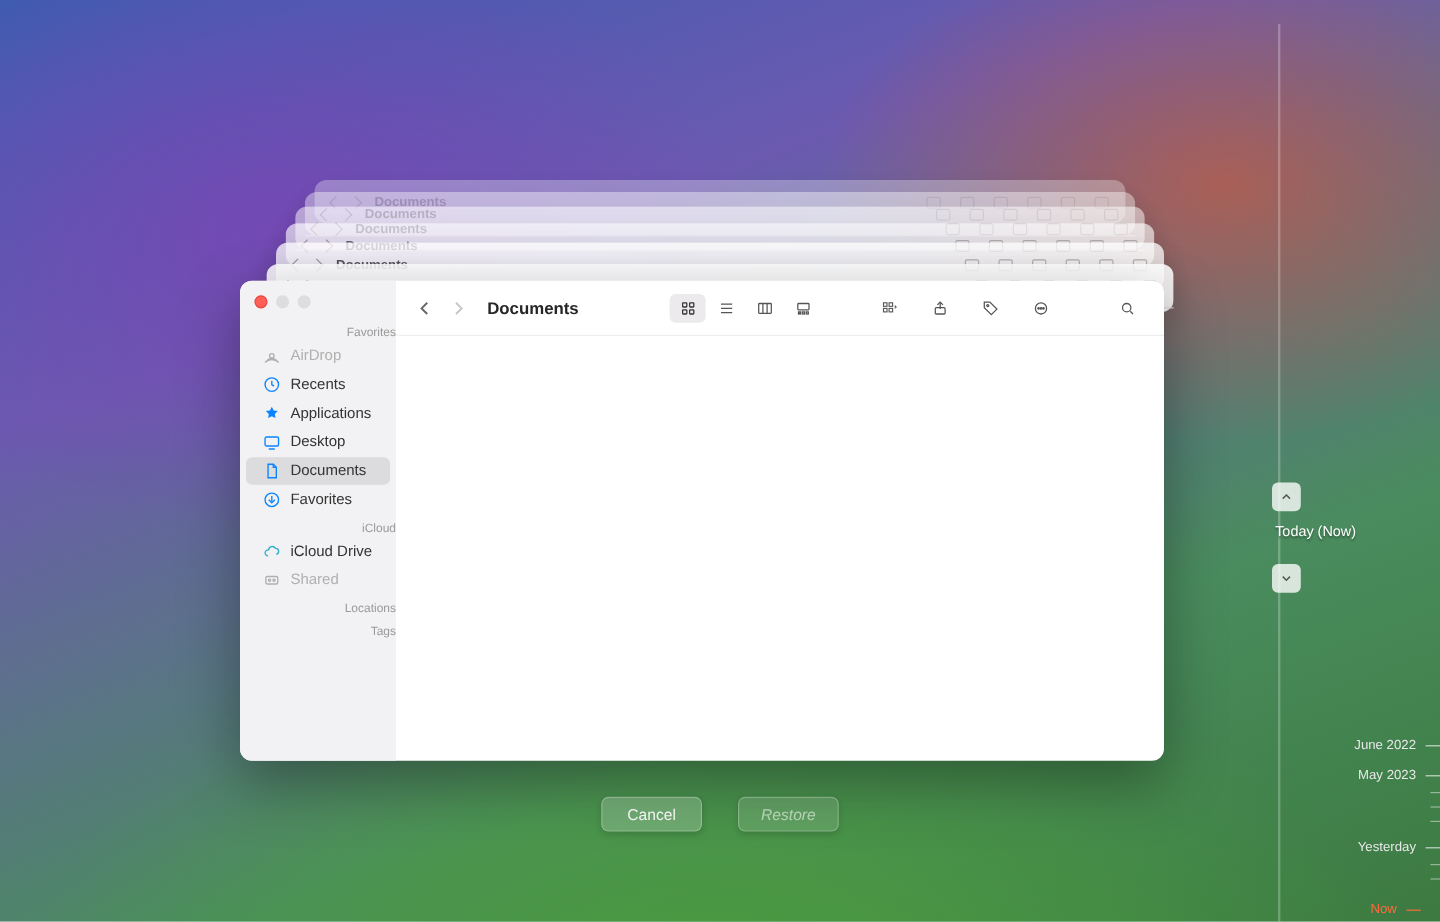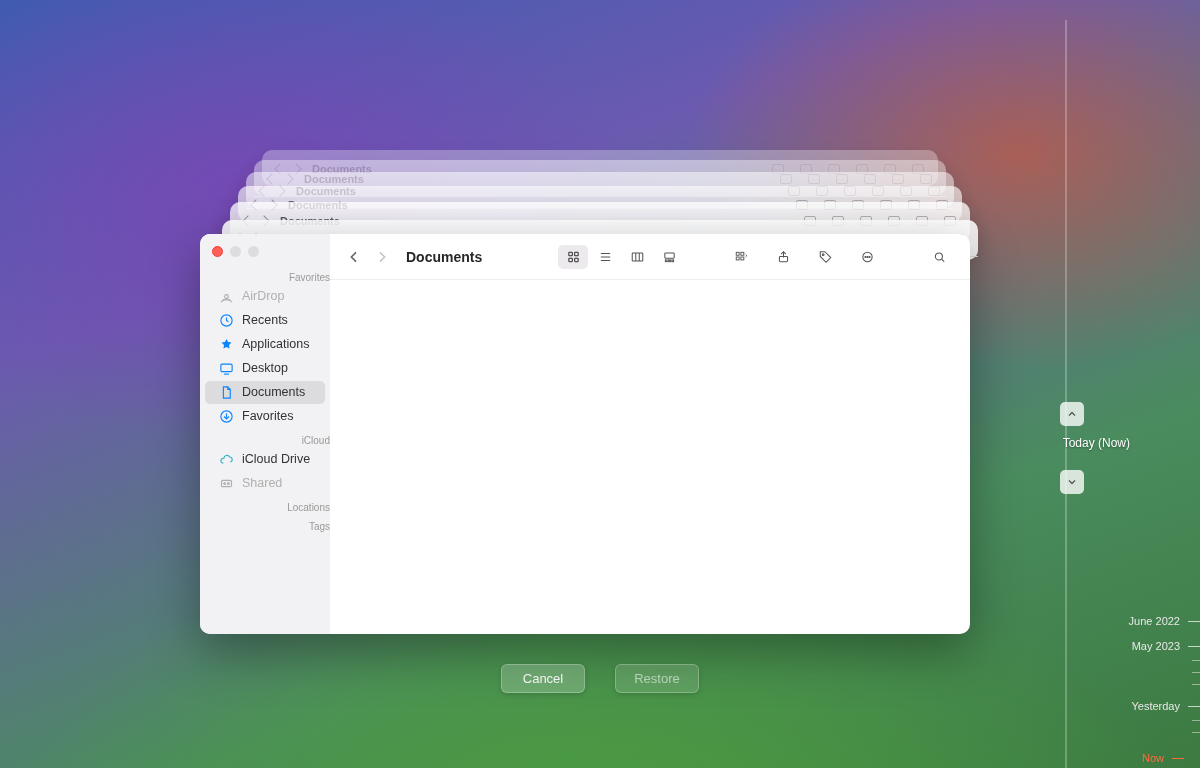--- a/index.html
+++ b/index.html
@@ -72,21 +72,21 @@
   .folder .fi .tab { position:absolute; left:4px; top:0; width:20px; height:8px; background:#8fd1f2; border-radius:3px 3px 0 0; }
   .folder .fi .body { position:absolute; left:0; top:6px; right:0; bottom:0; background:linear-gradient(#a7dbf6,#82c9ed); border-radius:4px; }
   .folder .fi .lid { position:absolute; left:0; right:0; top:6px; height:3px; background:rgba(0,0,0,0.06); border-radius:4px 4px 0 0; }
   .folder .lbl { font-size:11.5px; color:#3a3a3a; text-align:center; }
 
   
   .bottom { position:absolute; left:50%; transform:translateX(-50%); top:664px; display:flex; gap:30px; }
   .btn { min-width:84px; padding:6px 18px; border-radius:6px; font-size:13px; text-align:center;
          background:rgba(255,255,255,0.20); color:#f3f3f3; border:0.5px solid rgba(255,255,255,0.25);
          backdrop-filter: blur(3px); box-shadow: 0 2px 5px rgba(0,0,0,0.15); }
-  .btn.dim { color:rgba(255,255,255,0.55); background:rgba(255,255,255,0.12); }
+  .btn.dim { color:rgba(255,255,255,0.55); background:rgba(255,255,255,0.12);font-style:italic; }
 
   
   .timeline { position:absolute; right:0; top:0; bottom:0; width:140px; pointer-events:auto; }
   .rail { position:absolute; right:133px; top:20px; bottom:0; width:2px; background:rgba(255,255,255,0.25); }
   .navarrow { position:absolute; right:116px; width:24px; height:24px; background:rgba(255,255,255,0.78); border-radius:5px; display:flex; align-items:center; justify-content:center; color:#555; }
   .navarrow.up { top:402px; }
   .navarrow.dn { top:470px; }
   .navarrow svg { width:12px; height:12px; }
   .nowlabel { position:absolute; right:70px; top:436px; font-size:12px; color:#fff; text-shadow:0 1px 2px rgba(0,0,0,0.4); }
   .tick { position:absolute; display:flex; align-items:center; gap:8px; font-size:11px; color:#e8e8e8; }

